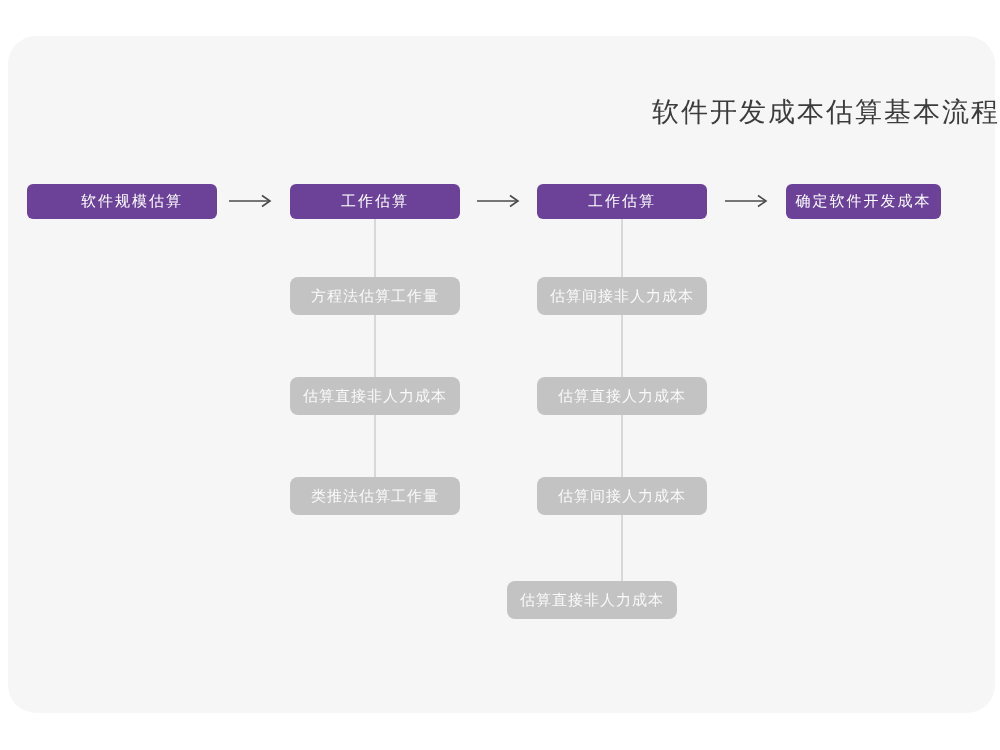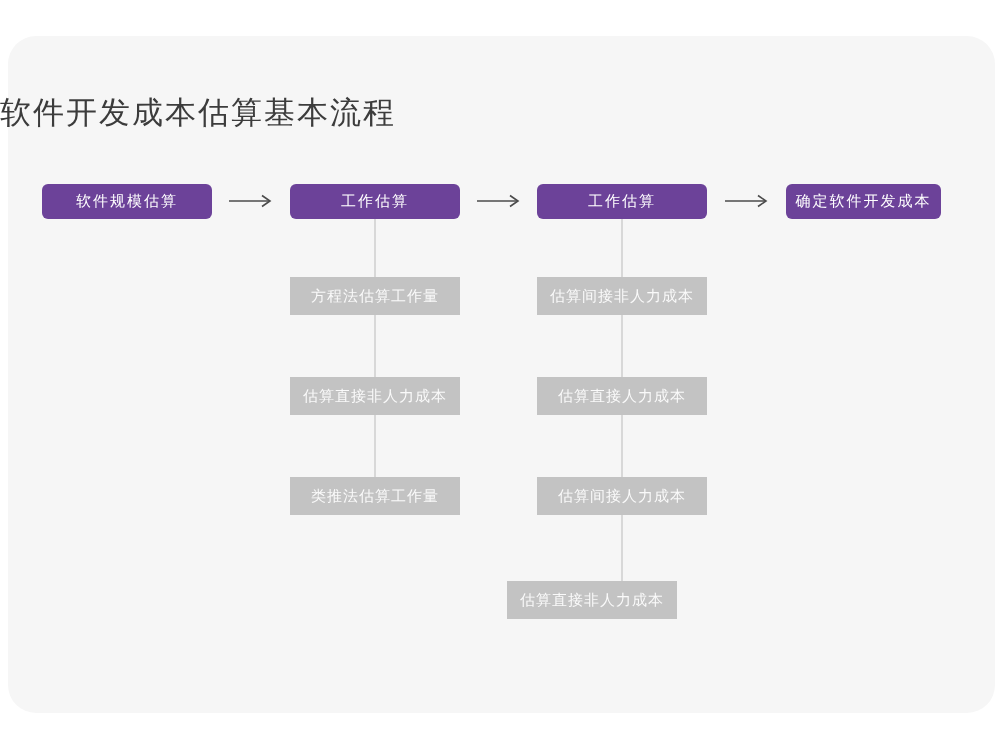--- a/index.html
+++ b/index.html
@@ -17,37 +17,37 @@
     font-family:"DejaVu Sans","Liberation Sans",sans-serif;
     position:relative;overflow:hidden;
   }
   .card{
     position:absolute;left:8px;top:36px;width:987px;height:677px;
     background:var(--card-bg);
     border-radius:28px;
   }
   .title{
     position:absolute;left:0;top:95px;width:1000px;height:34px;
-    line-height:34px;text-align:left;
-    font-size:31px;letter-spacing:2px;
+    line-height:34px;text-align:right;
+    font-size:27px;letter-spacing:2px;
     color:var(--title-color);
     font-weight:500;
   }
   .pnode{
     position:absolute;top:184px;height:35px;width:170px;
     background:var(--accent);
     border-radius:6px;
     color:#ffffff;font-size:15px;letter-spacing:2px;
     display:flex;align-items:center;justify-content:center;
     z-index:2;
   }
   .gnode{
     position:absolute;height:38px;width:170px;
     background:var(--node-gray);
-    border-radius:0;
+    border-radius:8px;
     color:#fafafa;font-size:15px;letter-spacing:1px;
     display:flex;align-items:center;justify-content:center;
     z-index:2;
   }
   .connector{
     position:absolute;width:2px;
     background:var(--connector);
     z-index:1;
   }
   .harrow{
@@ -59,21 +59,21 @@
 </head>
 <body>
 
 <div class="card"></div>
 
 <div class="title">软件开发成本估算基本流程</div>
 
 <div class="connector" style="left:374px;top:219px;height:278px;"></div>
 <div class="connector" style="left:621px;top:219px;height:381px;"></div>
 
-<div class="pnode" style="left:42px;">软件规模估算</div>
+<div class="pnode" style="left:27px;padding-left:20px;">软件规模估算</div>
 <div class="pnode" style="left:290px;">工作估算</div>
 <div class="pnode" style="left:537px;">工作估算</div>
 <div class="pnode" style="left:786px;width:155px;">确定软件开发成本</div>
 
 <div class="harrow" style="left:228px;">
   <svg width="46" height="16" viewBox="0 0 46 16">
     <line x1="1" y1="8" x2="42" y2="8" stroke="#4b4b4b" stroke-width="1.6"></line>
     <polyline points="34,2.5 42,8 34,13.5" fill="none" stroke="#4b4b4b" stroke-width="1.6"></polyline>
   </svg>
 </div>

